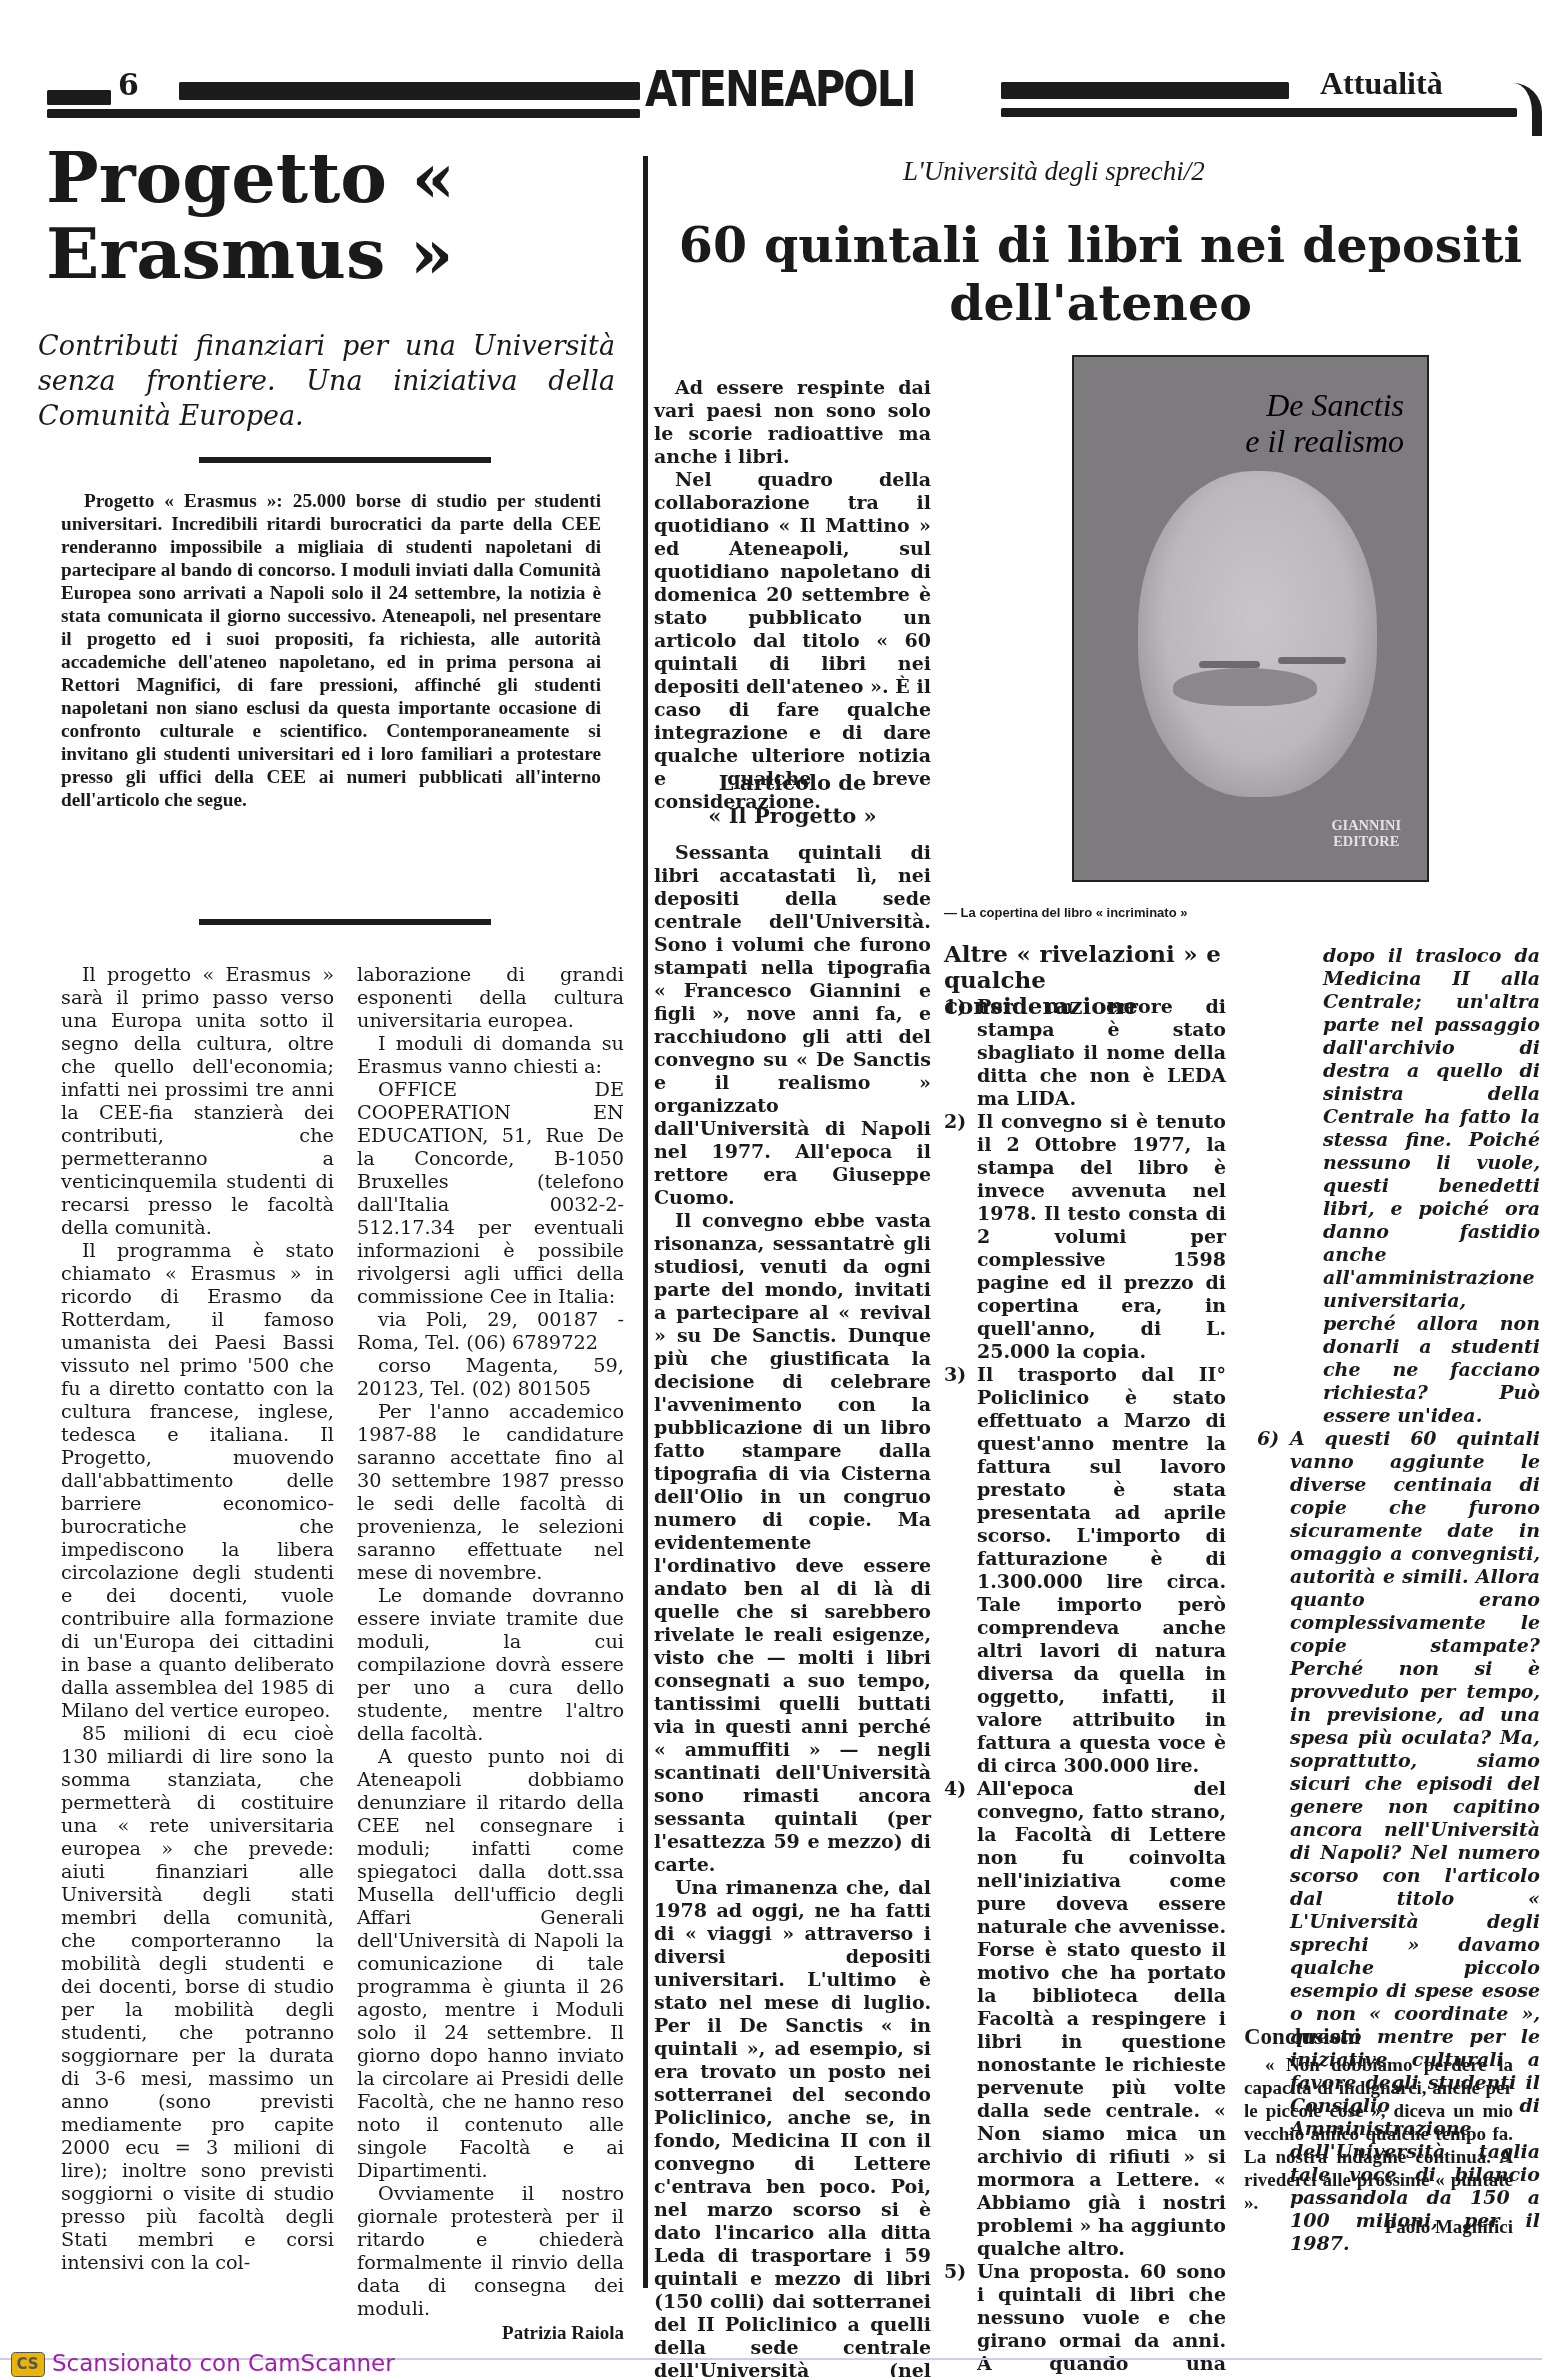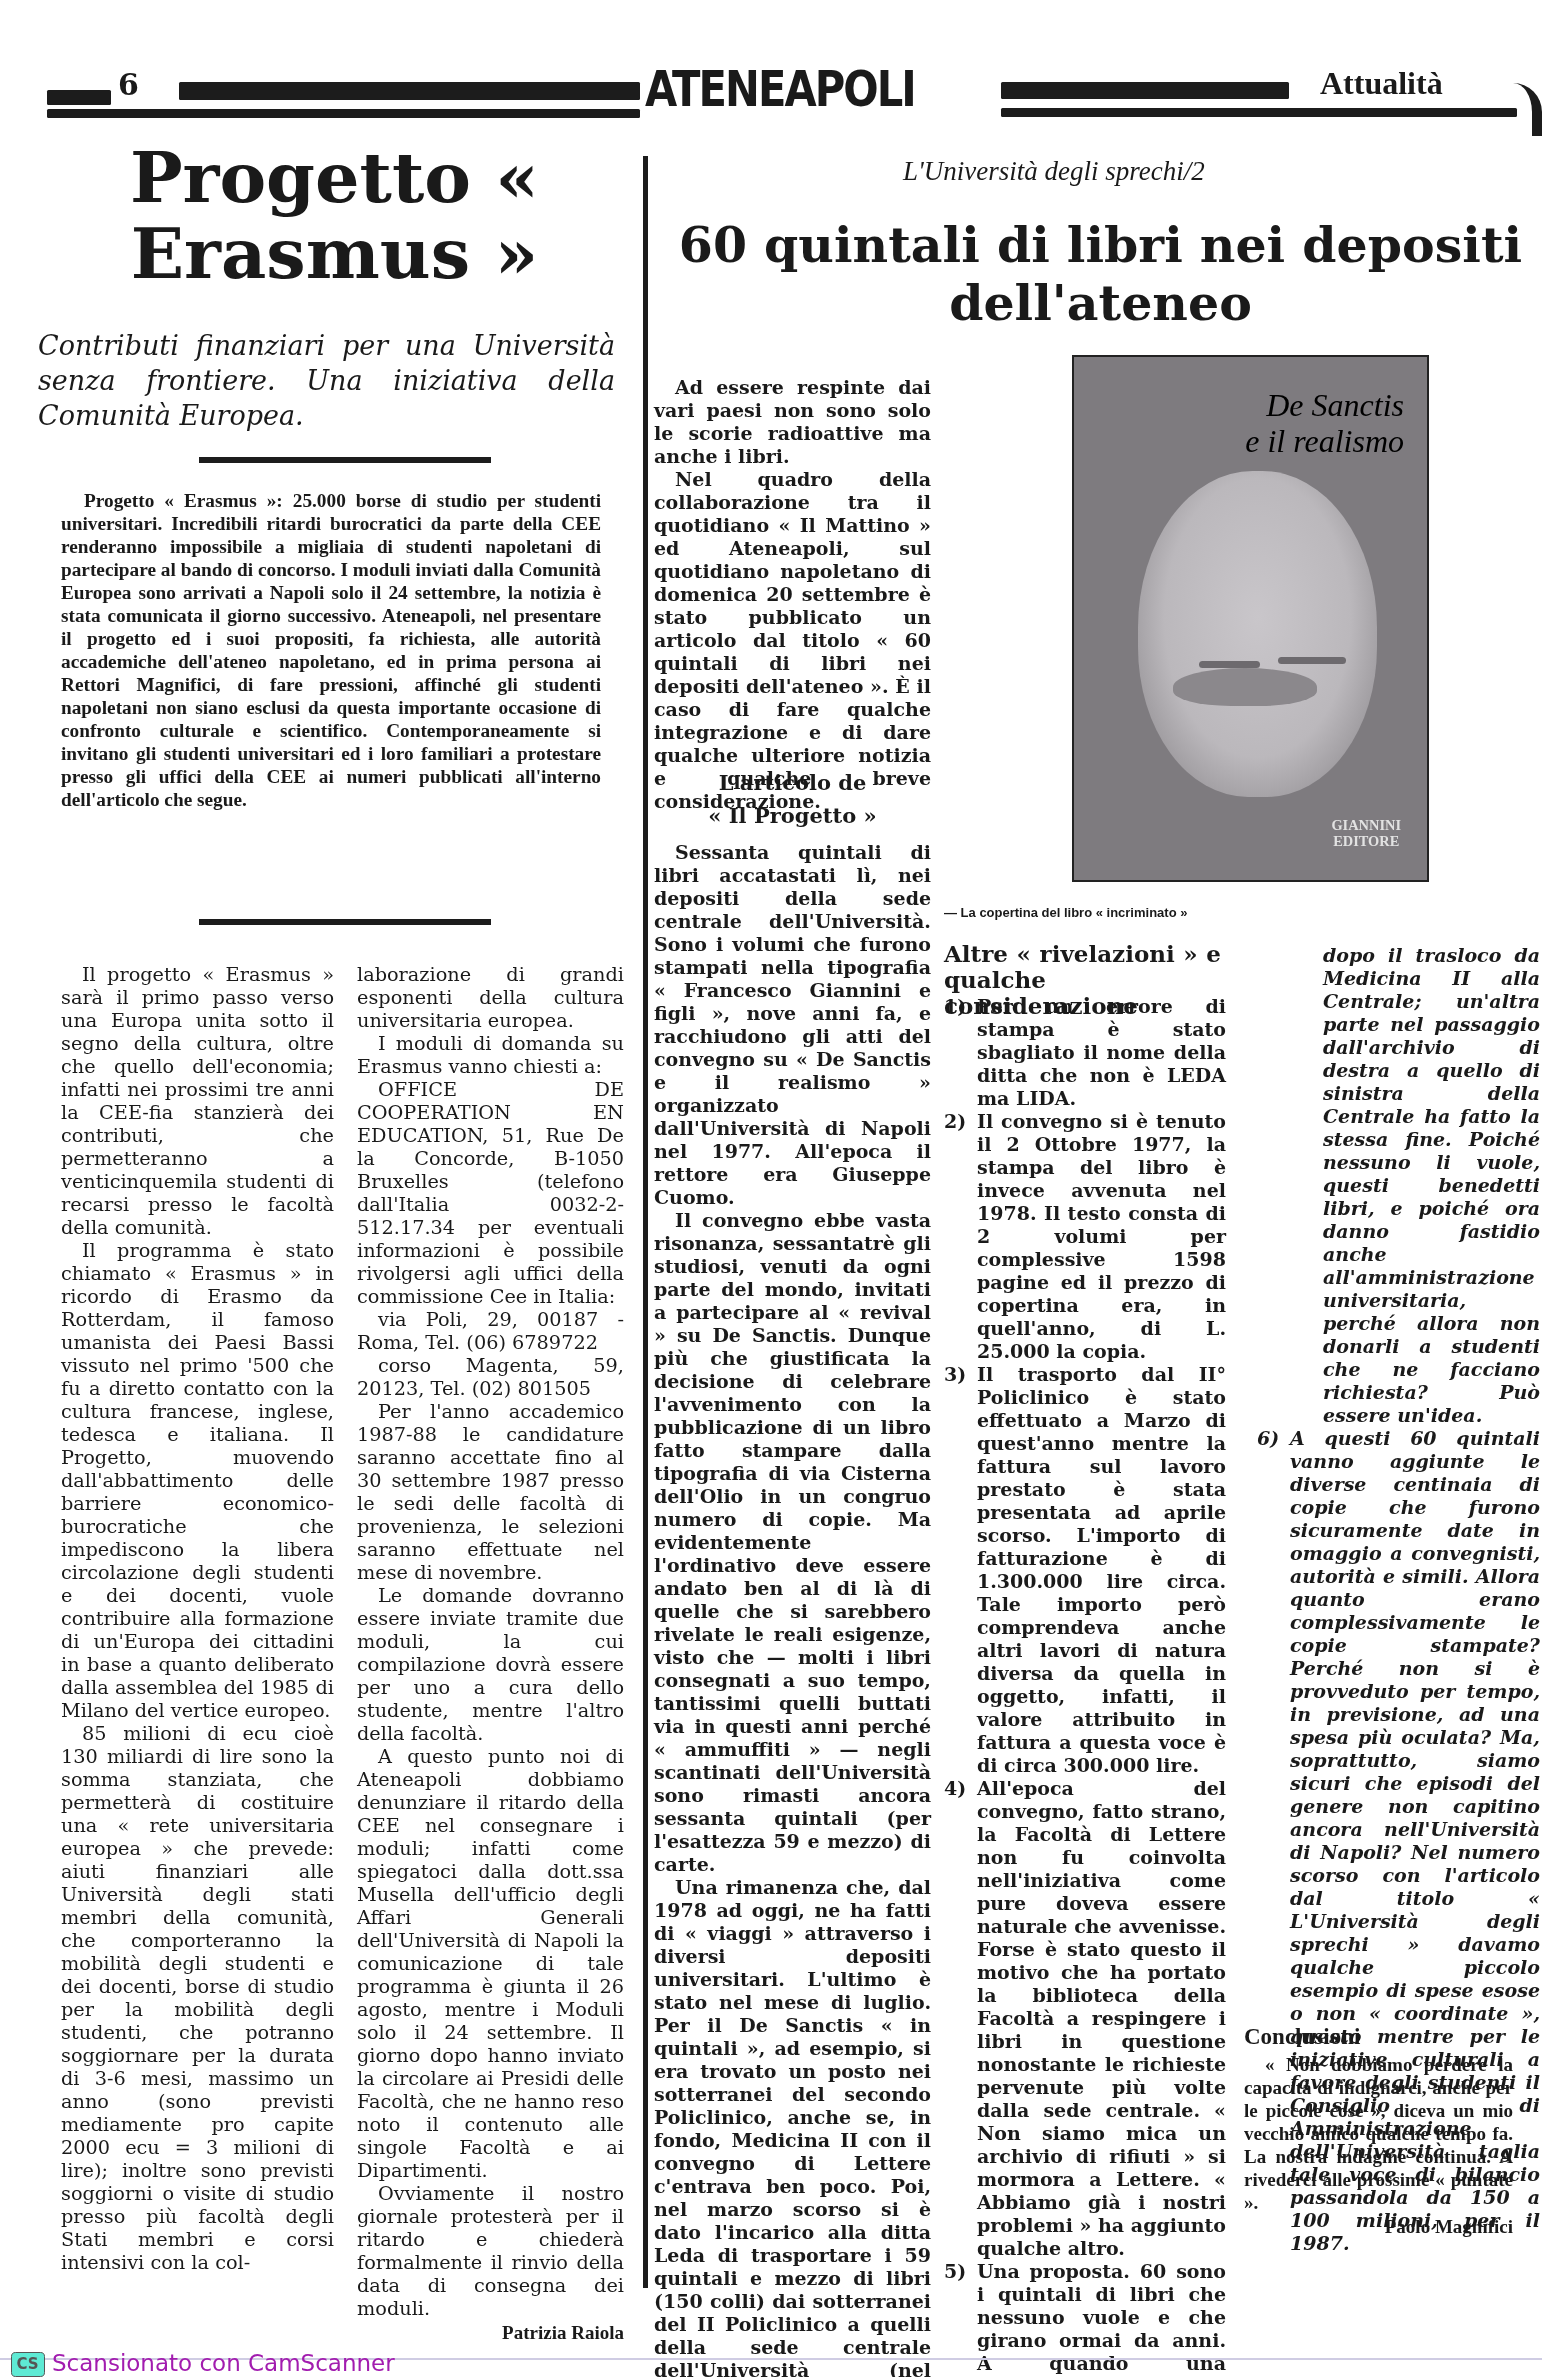--- a/index.html
+++ b/index.html
@@ -10,21 +10,21 @@
   .bar { position: absolute; background: #1c1c1c; border-radius: 1.5px; }
   .page-num { left: 118px; top: 67px; font: bold 30px "DejaVu Serif", serif; }
   .logo { left: 645px; top: 61px; font: bold 49px "DejaVu Sans", sans-serif; letter-spacing: -2.3px; transform: scaleX(0.85); transform-origin: left top; }
   .section { left: 1320px; top: 65px; font: bold 32px "Liberation Serif", serif; }
   .corner { right: 0; top: 83px; width: 29px; height: 53px; border-right: 10.6px solid #1c1c1c; border-top-right-radius: 30px; box-sizing: border-box; }
 
   
   .vrule { left: 643px; top: 156px; width: 4.6px; height: 2132px; background: #1c1c1c; }
 
   
-  .h-erasmus { left: 46px; width: 577px; top: 140px; text-align: center; font: bold 70px "DejaVu Serif", serif; line-height: 76px; }
+  .h-erasmus { left: 46px; width: 577px; top: 140px; text-align: left; font: bold 70px "DejaVu Serif", serif; line-height: 76px; }
   .subtitle { left: 38px; width: 577px; top: 328px; font: italic 27px "DejaVu Serif", serif; line-height: 35px; text-align: justify; }
   .hr-thick { position: absolute; height: 6px; background: #1c1c1c; }
   .lead { left: 61px; width: 540px; top: 489px; font: bold 19.3px "Liberation Serif", serif; line-height: 23px; text-align: justify; text-indent: 23px; }
   .col { font: 19.3px "DejaVu Serif", serif; line-height: 23px; text-align: justify; }
   .col p { margin: 0; text-indent: 21px; }
   .col1 { left: 61px; top: 963px; width: 273px; }
   .col2 { left: 357px; top: 963px; width: 267px; }
   .sig { text-align: right; font: bold 19px "Liberation Serif", serif; margin-top: 1.5px; }
 
   
@@ -49,21 +49,21 @@
   .list .item { position: relative; padding-left: 33px; }
   .list .num { position: absolute; left: 0; top: 0; }
   .list1 { left: 944px; top: 995px; width: 282px; }
   .list2 { left: 1290px; top: 944px; width: 250px; font-style: italic; }
   .concl-head { left: 1244px; top: 2024px; font: bold 23px "Liberation Serif", serif; }
   .concl { left: 1244px; top: 2053px; width: 269px; font: 19px "Liberation Serif", serif; line-height: 23px; text-align: justify; font-weight: bold; }
   .concl p { margin: 0; text-indent: 21px; }
 
   
   .scan-line { left: 0; top: 2358px; width: 1542px; height: 2.3px; background: #cfcce3; }
-  .scan-logo { left: 10.6px; top: 2352px; width: 32px; height: 23px; border: 1.5px solid #555; border-radius: 4.6px; font: bold 15px "DejaVu Sans", sans-serif; color: #555; text-align: center; line-height: 23px; background: #5eead4; }
+  .scan-logo { left: 10.6px; top: 2352px; width: 32px; height: 23px; border: 1.5px solid #555; border-radius: 4.6px; font: bold 15px "DejaVu Sans", sans-serif; color: #555; text-align: center; line-height: 23px; background: #eab308; }
   .scan-text { left: 52px; top: 2350px; font: 23px "DejaVu Sans", sans-serif; color: #a21caf; }
 </style>
 </head>
 <body>
 
 <div class="bar" style="left:47px;top:90px;width:64px;height:15px;"></div>
 <div class="abs page-num">6</div>
 <div class="bar" style="left:179px;top:82px;width:461px;height:18px;"></div>
 <div class="bar" style="left:47px;top:109px;width:593px;height:9px;"></div>
 <div class="abs logo">ATENEAPOLI</div>

